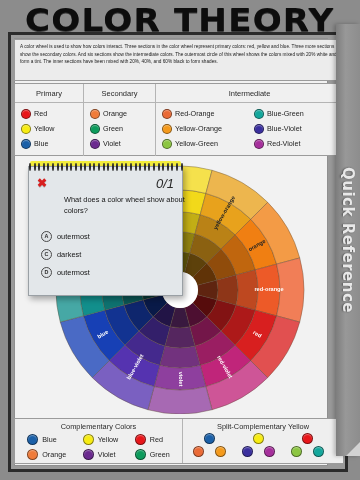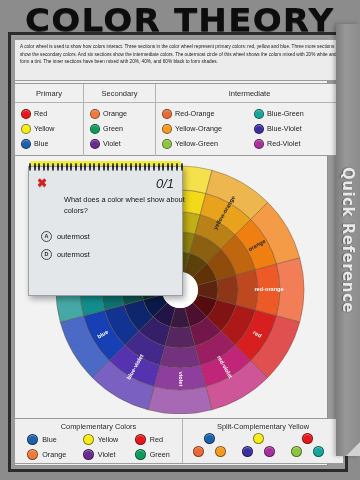--- a/index.html
+++ b/index.html
@@ -370,20 +370,24 @@
     <span id="quiz-close">✖</span>
     <span id="quiz-score">0/1</span>
   </div>
   <div id="quiz-question">What does a color wheel show about colors?</div>
   <div id="quiz-options">
       <div class="quiz-option">
         <span class="opt-bullet">A</span>
         <span class="opt-text">outermost</span>
       </div>
       <div class="quiz-option">
+        <span class="opt-bullet">C</span>
+        <span class="opt-text">darkest</span>
+      </div>
+      <div class="quiz-option">
         <span class="opt-bullet">D</span>
         <span class="opt-text">outermost</span>
       </div>
     </div>
 </div>
 <div id="quiz-spiral">
     <div class="coil"></div>
     <div class="coil"></div>
     <div class="coil"></div>
     <div class="coil"></div>

